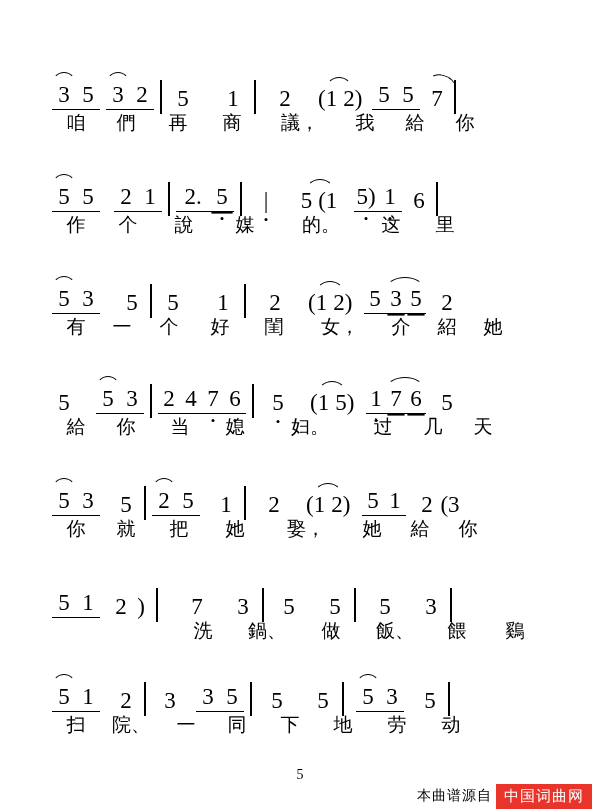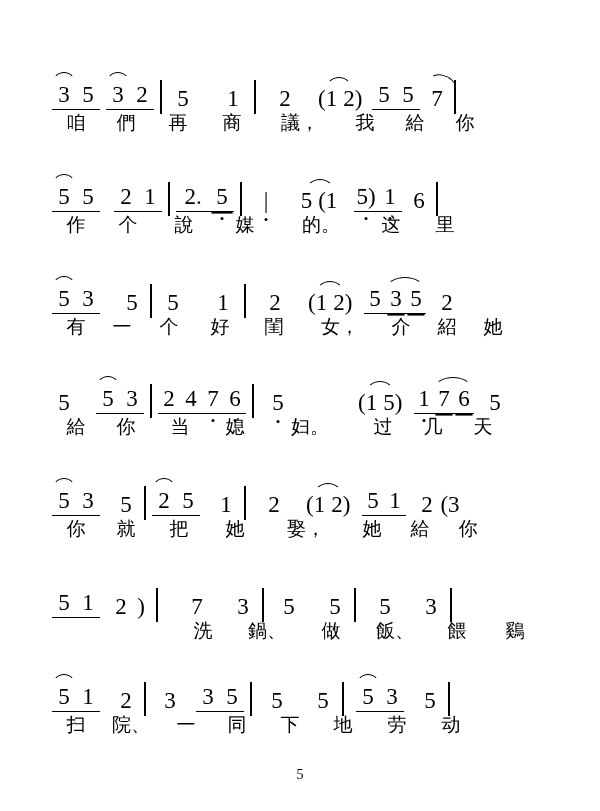--- a/index.html
+++ b/index.html
@@ -337,21 +337,21 @@
       </span>
       <span class="cell u1 dotlow" style="width:22px;">
         <span>6</span>
       </span>
       <span class="bar"></span>
       <span class="sp6"></span>
       <span class="cell dotlow" style="width:24px;">
         <span>5</span>
       </span>
       <span class="sp20"></span>
-      <span class="cell paren" style="width:42px;margin-left:48px;">
+      <span class="cell paren" style="width:42px;">
         <span class="slur" style="left:8px;right:6px;top:-10px;"></span>
         <span>(1</span><span class="sp6"></span><span>5)</span>
       </span>
       <span class="sp14"></span>
       <span class="cell u1 dotlow" style="width:20px;">
         <span>1</span>
       </span>
       <span class="cell u2" style="width:20px;">
         <span class="slur" style="left:0;right:-18px;top:-10px;"></span>
         <span>7</span>
@@ -548,14 +548,18 @@
       <span class="lcell" style="width:54px;">同</span>
       <span class="lcell" style="width:52px;">下</span>
       <span class="lcell" style="width:54px;">地</span>
       <span class="lcell" style="width:54px;">劳</span>
       <span class="lcell" style="width:54px;">动</span>
     </div>
   </div>
 
   <div class="pagenum">5</div>
 
+  <div class="footer">
+    <span class="ftext">本曲谱源自</span>
+    <span class="fbrand">中国词曲网</span>
+  </div>
 
 </div>
 
 </body></html>

